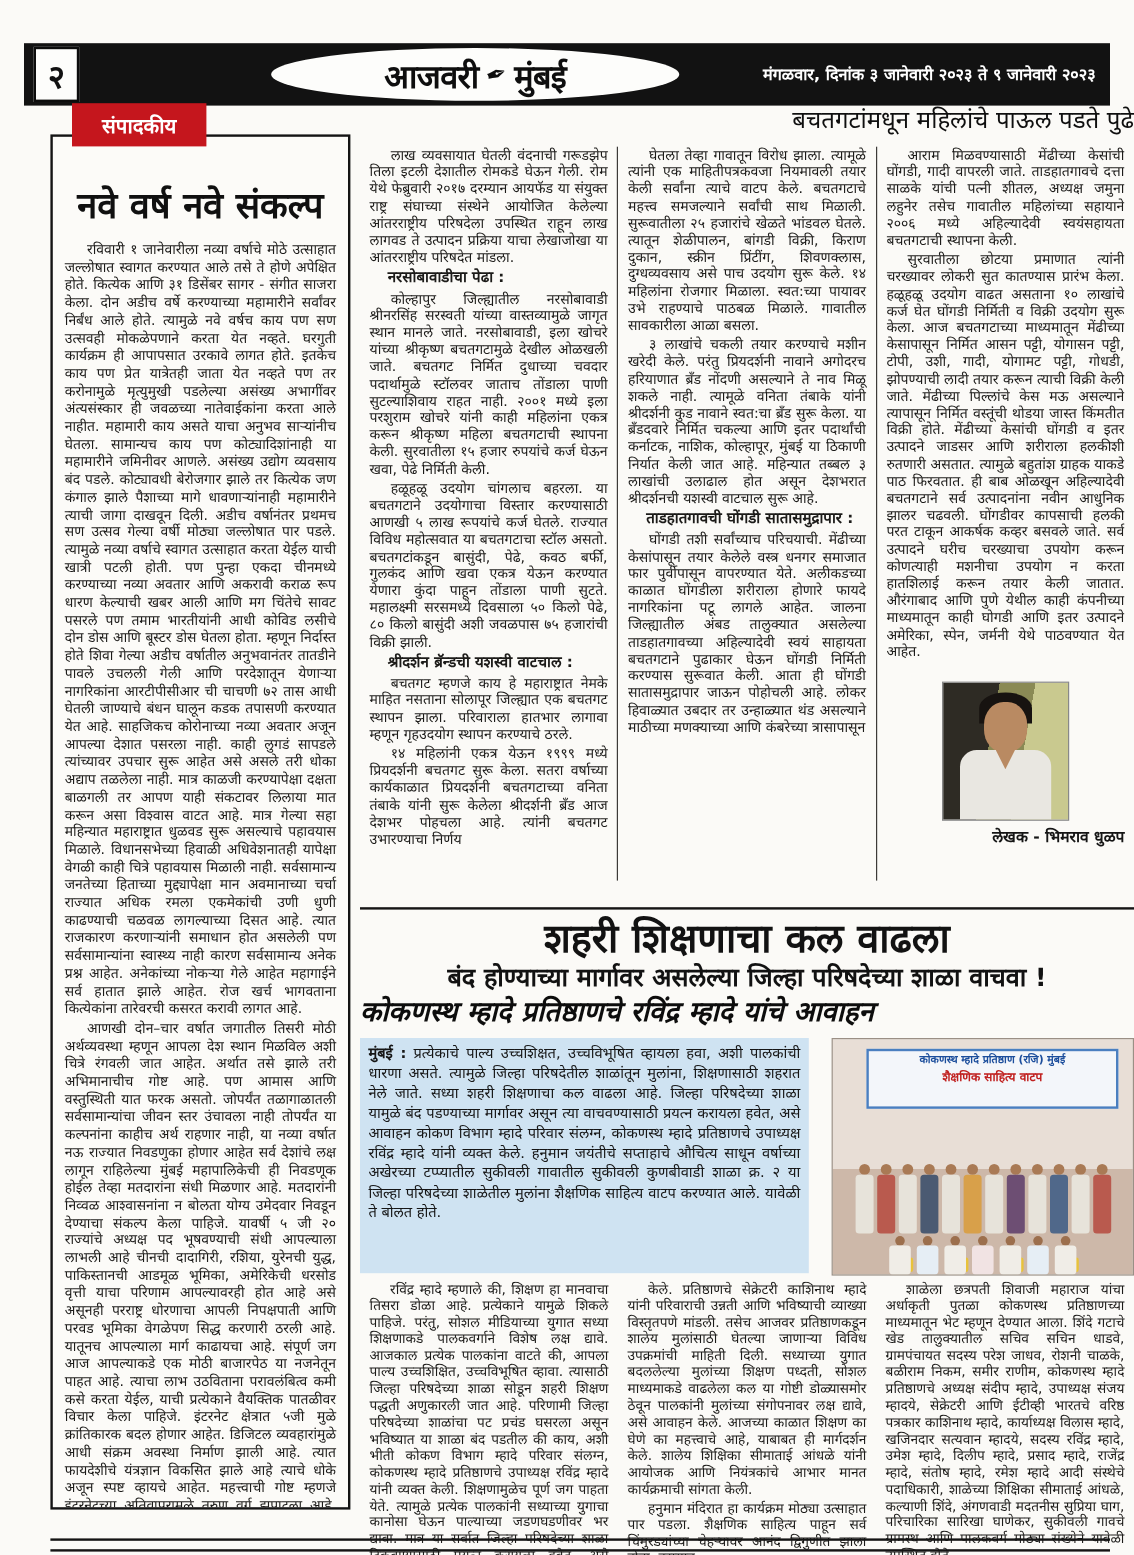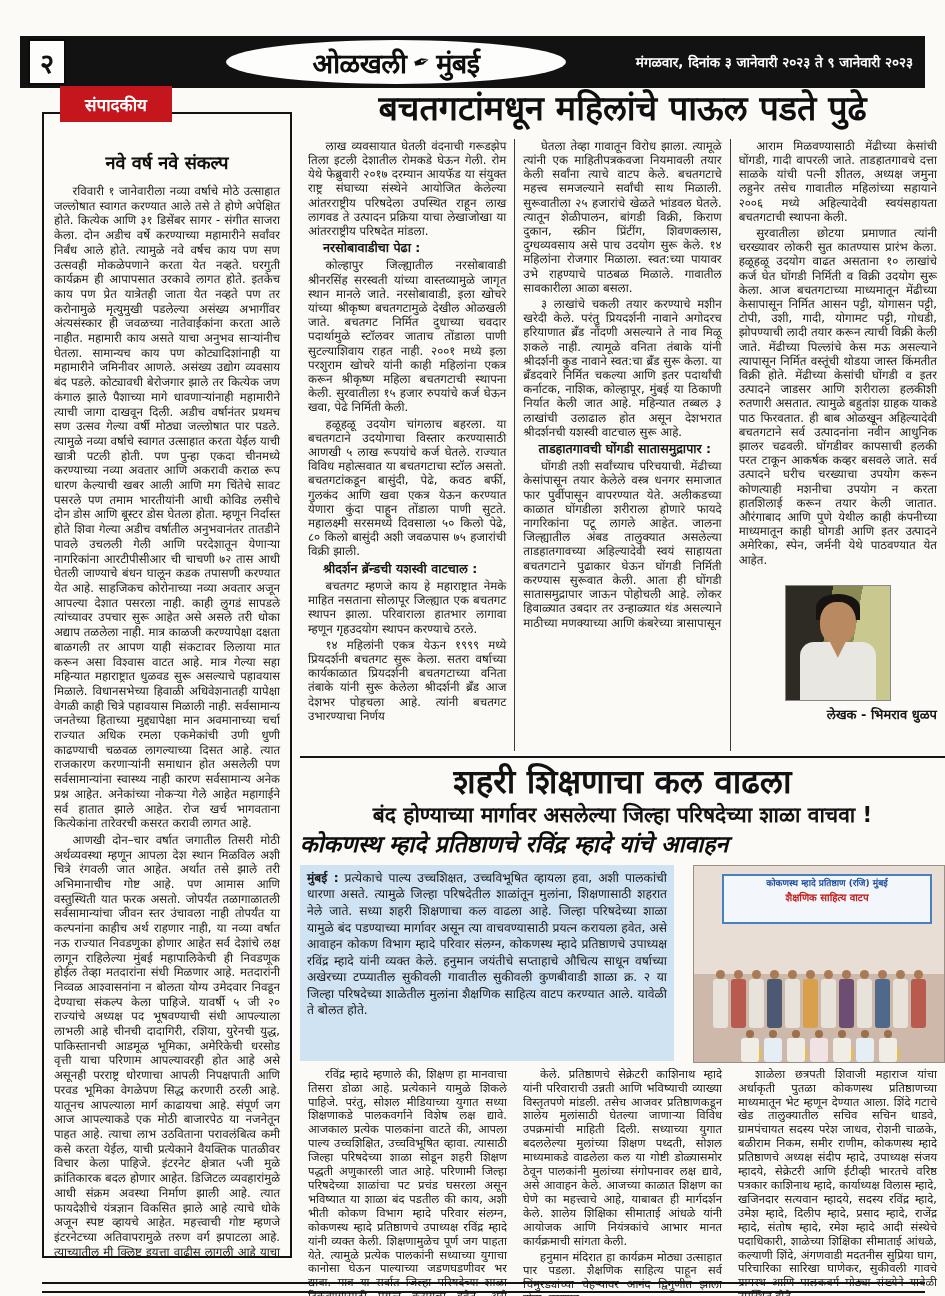--- a/index.html
+++ b/index.html
@@ -16,26 +16,26 @@
   .masthead-oval .t{font-size:27px;font-weight:700;color:#0e0e0e;letter-spacing:-.5px;}
   .pen{font-size:21px;transform:rotate(-18deg);color:#0e0e0e;}
   .date-line{margin-left:auto;color:#ffffff;font-size:13.5px;font-weight:700;white-space:nowrap;padding-right:4px;}
 
   
   .edit-box{position:absolute;left:42px;top:112px;width:250px;height:1146px;border:2px solid #141414;
     background:#fcfbf8;box-sizing:border-box;padding:34px 10px 8px 10px;overflow:hidden;}
   .edit-tab{position:absolute;left:60px;top:86px;width:112px;height:36px;background:#c5161d;
     display:flex;align-items:center;justify-content:center;z-index:3;}
   .edit-tab span{color:#fff;font-size:17px;font-weight:700;}
-  .edit-headline{text-align:center;font-size:18px;font-weight:700;margin:2px 0 10px 0;color:#101010;}
+  .edit-headline{text-align:center;font-size:30px;font-weight:700;margin:2px 0 10px 0;color:#101010;}
   .edit-body p{margin:0 0 2px 0;font-size:11.6px;line-height:14.7px;text-align:justify;text-indent:1.6em;color:#1c1b19;}
 
   
   .main-art{position:absolute;left:300px;top:88px;width:645px;}
-  .main-headline{text-align:center;font-size:34px;font-weight:700;color:#0f0f0f;margin:0 0 10px 0;line-height:1.2;}
+  .main-headline{text-align:right;font-size:20px;font-weight:400;color:#0f0f0f;margin:0 0 10px 0;line-height:1.2;}
   .cols{display:flex;height:612px;overflow:hidden;}
   .col{flex:1 1 0;overflow:hidden;padding:0 8px;}
   .col + .col{border-left:1px solid #3c3a38;}
   .col p{margin:0 0 2px 0;font-size:11.7px;line-height:14.2px;text-align:justify;text-indent:1.5em;color:#1c1b19;}
   .col .subhead{font-weight:700;font-size:12.6px;text-indent:1.2em;margin:3px 0;}
   .col3-text{height:436px;overflow:hidden;}
   .author-photo{width:104px;height:114px;margin:10px auto 4px auto;border:1px solid #888;
     background:linear-gradient(100deg,#2e2b24 0 38%,#8a8a55 38% 62%,#c9c98f 62% 100%);position:relative;overflow:hidden;}
   .author-photo .hair{position:absolute;left:30px;top:8px;width:44px;height:26px;background:#171310;border-radius:50% 50% 0 0;}
   .author-photo .face{position:absolute;left:34px;top:16px;width:36px;height:42px;background:#b98a62;border-radius:45%;}
@@ -78,21 +78,21 @@
 </head>
 <body>
 
 <div class="page">
 
   <div class="header-bar">
     <div class="pageno-box">
       <span>२</span>
     </div>
     <div class="masthead-oval">
-      <span class="t">ओळखली</span>
+      <span class="t">आजवरी</span>
       <span class="pen">✒</span>
       <span class="t">मुंबई</span>
     </div>
     <div class="date-line">मंगळवार, दिनांक ३ जानेवारी २०२३ ते ९ जानेवारी २०२३</div>
   </div>
 
   <div class="edit-tab">
     <span>संपादकीय</span>
   </div>
   <div class="edit-box">

